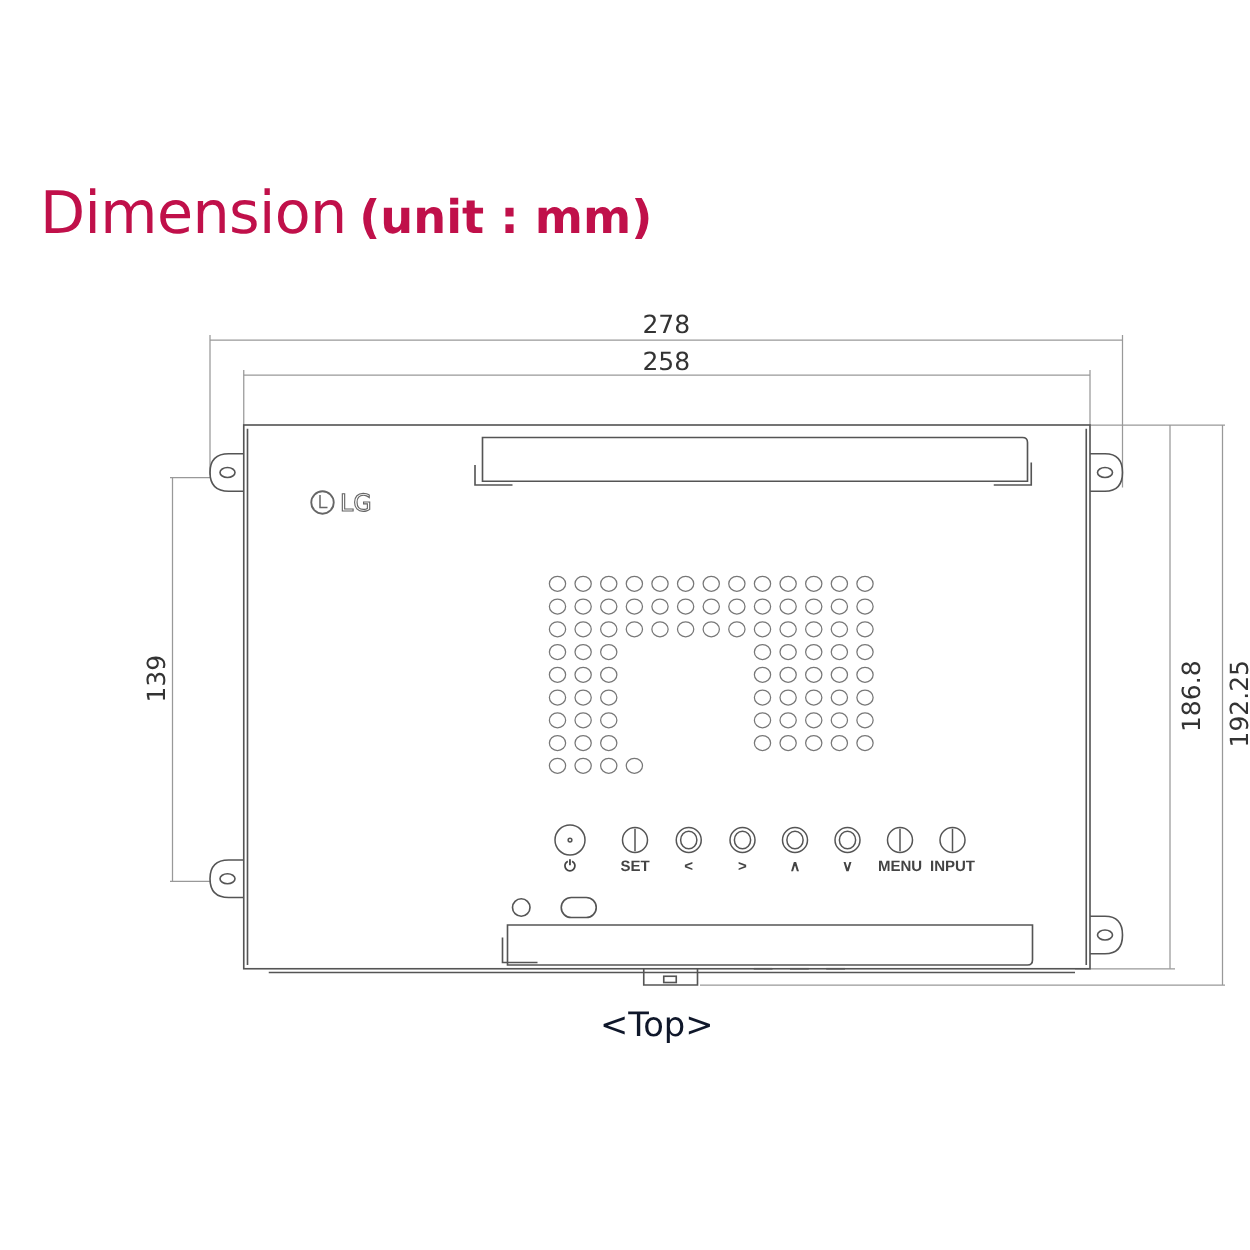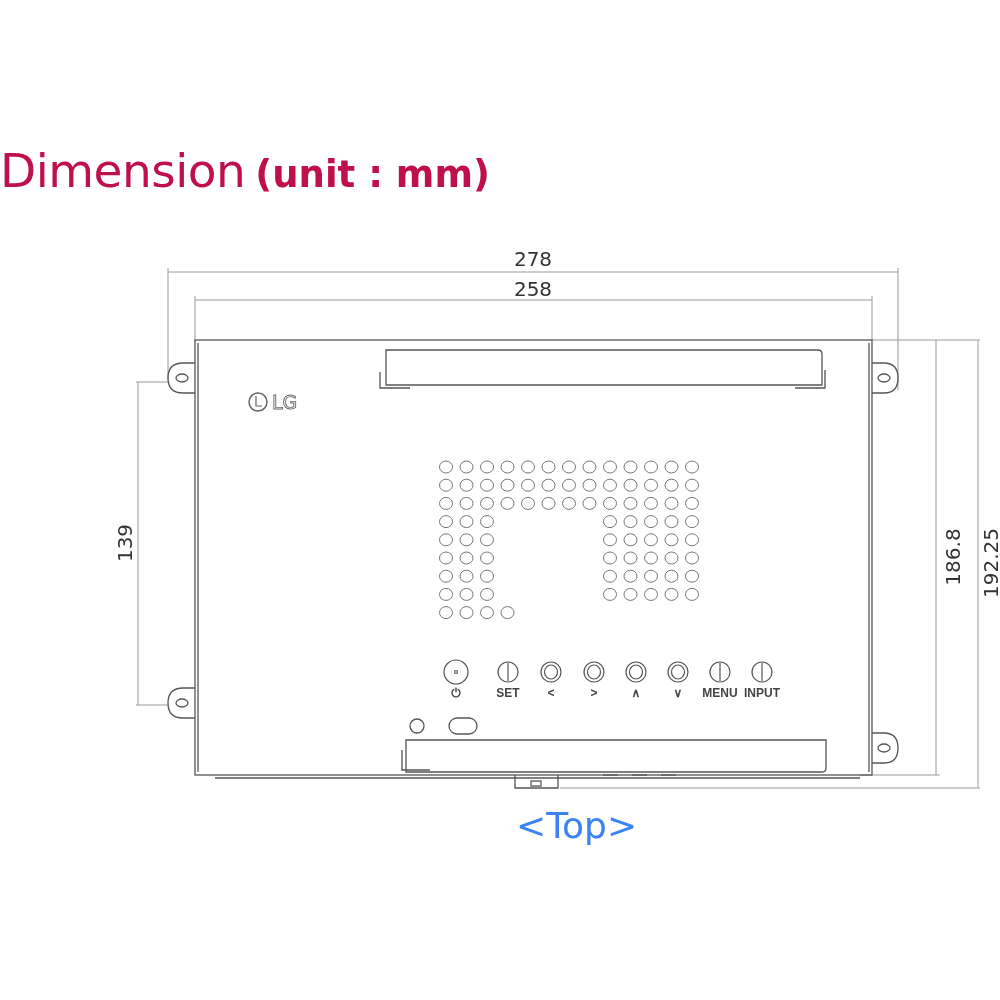--- a/index.html
+++ b/index.html
@@ -1,23 +1,23 @@
 <!DOCTYPE html>
 <html><head>
 <meta charset="utf-8">
 <style>
   html,body{margin:0;padding:0;background:#fff;}
   body{width:1000px;height:1000px;position:relative;overflow:hidden;font-family:"DejaVu Sans",sans-serif;}
   .title{position:absolute;left:0;top:143px;color:#c0104a;white-space:nowrap;}
-  .title .main{font-size:47px;font-weight:normal;letter-spacing:-0.5px;}
+  .title .main{font-size:47px;font-weight:normal;letter-spacing:-0.5px;padding-left:32px;}
   .title .sub{font-size:37px;margin-left:10px;font-weight:bold;}
   svg{position:absolute;left:0;top:0;}
   .dim{font-family:"DejaVu Sans",sans-serif;font-size:20px;fill:#333;}
   .lbl{font-family:"Liberation Sans",sans-serif;font-size:12px;font-weight:bold;fill:#444;}
-  .view{position:absolute;left:516px;top:805px;font-size:36px;color:#3b82f6;font-family:"DejaVu Sans",sans-serif;}
+  .view{position:absolute;left:480px;top:805px;font-size:27px;color:#0f172a;font-family:"DejaVu Sans",sans-serif;}
 </style>
 </head>
 <body>
 
 <div class="title">
   <span class="main">Dimension</span><span class="sub">(unit : mm)</span>
 </div>
 
 <svg width="1000" height="1000">
 

